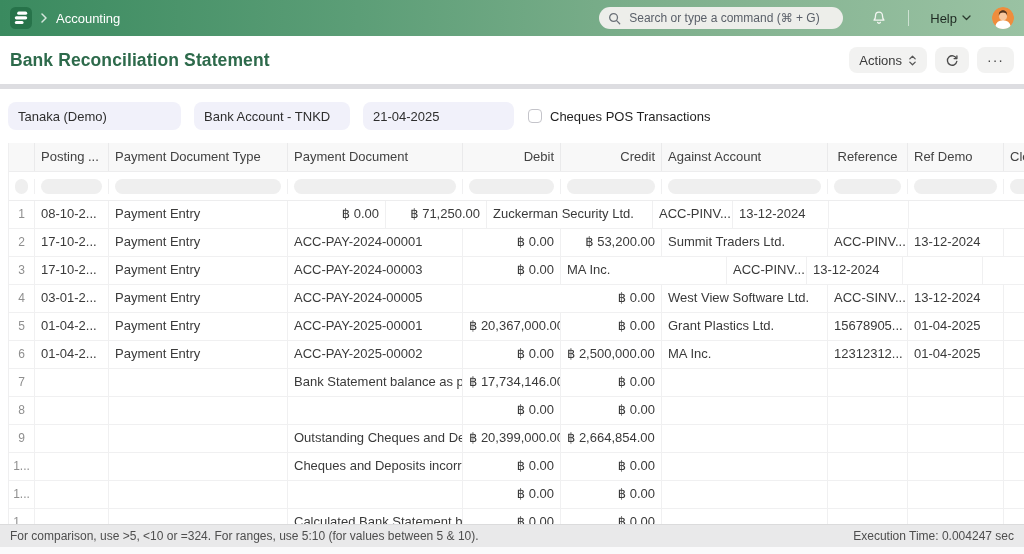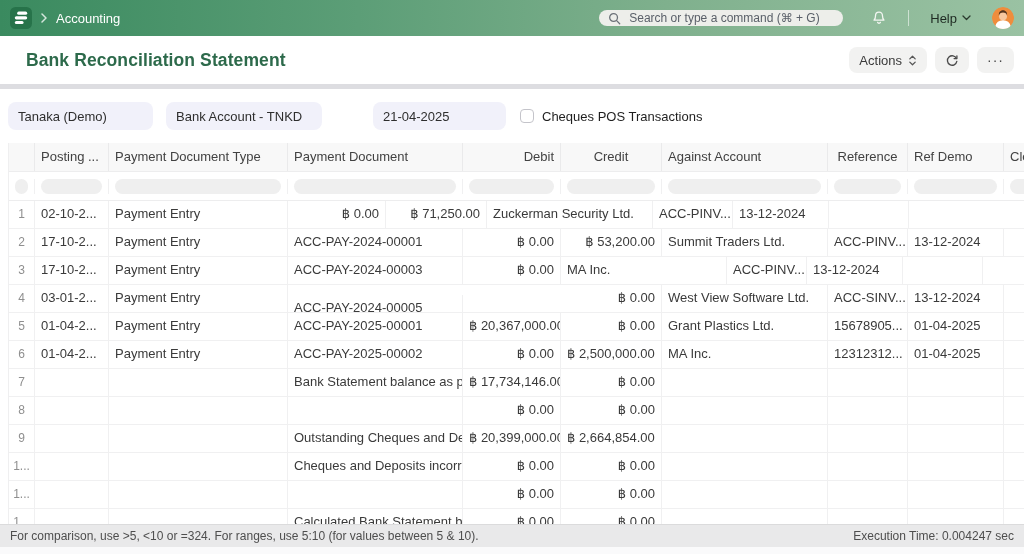--- a/index.html
+++ b/index.html
@@ -8,33 +8,33 @@
     font-family:"Liberation Sans","DejaVu Sans",sans-serif;
     -webkit-font-smoothing:antialiased;
   }
   
   .navbar{
     height:36px;display:flex;align-items:center;padding:0 10px;gap:8px;box-sizing:border-box;
     background:linear-gradient(90deg,#3A8A5F 0%,#5C9E77 35%,#7FB08D 65%,#9AC2A3 100%);
   }
   .logo{width:22px;height:22px;flex:0 0 auto;cursor:pointer;}
   .bc{color:#fff;font-size:13px;}
-  .nav-search{margin-left:auto;width:244px;height:16px;background:#EDEEEA;border-radius:12px;
+  .nav-search{margin-left:auto;width:244px;height:22px;background:#EDEEEA;border-radius:12px;
     display:flex;align-items:center;gap:6px;padding:0 9px;box-sizing:border-box;}
   .nav-search input{flex:1;min-width:0;border:none;background:transparent;outline:none;
     font-size:12px;color:#454C54;font-family:inherit;}
   .nav-search input::placeholder{color:#5A6069;opacity:1;}
   .bell{margin-left:20px;margin-right:13px;display:flex;align-items:center;cursor:pointer;}
   .nav-divider{width:1px;height:16px;background:rgba(255,255,255,.55);margin-right:13px;}
   .help{display:flex;align-items:center;gap:5px;color:#1E2A22;font-size:13px;font-weight:500;
     margin-right:13px;cursor:pointer;}
   .avatar{width:22px;height:22px;border-radius:50%;overflow:hidden;flex:0 0 auto;cursor:pointer;}
   
   .titlebar{height:48px;display:flex;align-items:center;padding:0 10px;box-sizing:border-box;background:#fff;}
-  .titlebar h1{margin:16px;font-size:17.5px;font-weight:700;color:#2D6A4B;letter-spacing:.1px;}
+  .titlebar h1{margin:0;font-size:17.5px;font-weight:700;color:#2D6A4B;letter-spacing:.1px;}
   .tb-actions{margin-left:auto;display:flex;align-items:center;gap:8px;}
   .btn{display:inline-flex;align-items:center;justify-content:center;gap:6px;height:26px;
     background:#F2F2F1;border:none;border-radius:8px;padding:0 10px;font-size:13px;color:#3A3A3A;
     font-family:inherit;cursor:pointer;}
   .btn .dots{font-size:14px;color:#4A4A4A;line-height:1;letter-spacing:1px;}
   
   .band{height:5px;background:#DDDDE1;}
   .filters{height:54px;display:flex;align-items:center;gap:13px;padding-left:8px;box-sizing:border-box;background:#fff;}
   .f-input{height:28px;border:none;outline:none;border-radius:8px;background:#F1F1FA;
     padding:0 10px;font-size:13px;color:#2E2E2E;box-sizing:border-box;font-family:inherit;}
@@ -125,37 +125,37 @@
     </button>
     <button class="btn">
       <span class="dots">···</span>
     </button>
   </div>
 </div>
 
 <div class="band"></div>
 
 <div class="filters">
-  <input class="f-input" style="width: 145px;" value="Tanaka (Demo)">
+  <input class="f-input" style="width: 173px;" value="Tanaka (Demo)">
   <input class="f-input" style="width: 156px;" value="Bank Account - TNKD">
-  <input class="f-input" style="width: 133px; margin-left: 38px;" value="21-04-2025">
+  <input class="f-input" style="width: 151px;" value="21-04-2025">
   <label class="pos-check">
     <span class="cb"></span>
     <span>Cheques POS Transactions</span>
   </label>
 </div>
 
 <div class="dt">
     <div class="dtr dth">
       <div class="dtc" style="width: 26px; text-align: center;"></div>
       <div class="dtc" style="width: 74px; text-align: left;">Posting ...</div>
       <div class="dtc" style="width: 179px; text-align: left;">Payment Document Type</div>
       <div class="dtc" style="width: 175px; text-align: left;">Payment Document</div>
       <div class="dtc" style="width: 98px; text-align: right;">Debit</div>
-      <div class="dtc" style="width: 101px; text-align: center;">Credit</div>
+      <div class="dtc" style="width: 101px; text-align: right;">Credit</div>
       <div class="dtc" style="width: 166px; text-align: left;">Against Account</div>
       <div class="dtc" style="width: 80px; text-align: center;">Reference</div>
       <div class="dtc" style="width: 96px; text-align: left;">Ref Demo</div>
       <div class="dtc" style="width: 80px; text-align: left;">Cle</div>
     </div>
     <div class="dtr dtf">
       <div class="dtc" style="width: 26px; display: flex; align-items: center;">
         <div class="pill" style="width: 18px; margin: 0px auto;"></div>
       </div>
       <div class="dtc" style="width: 74px; display: flex; align-items: center;">
@@ -181,21 +181,21 @@
       </div>
       <div class="dtc" style="width: 96px; display: flex; align-items: center;">
         <div class="pill"></div>
       </div>
       <div class="dtc" style="width: 80px; display: flex; align-items: center;">
         <div class="pill"></div>
       </div>
     </div>
     <div class="dtr dtd">
       <div class="dtc idx" style="width: 26px; text-align: center;">1</div>
-      <div class="dtc" style="width: 74px; text-align: left;">02-10-2...</div>
+      <div class="dtc" style="width: 74px; text-align: left;">08-10-2...</div>
       <div class="dtc" style="width: 179px; text-align: left;">Payment Entry</div>
       <div class="dtc" style="width: 98px; text-align: right;">฿ 0.00</div>
       <div class="dtc" style="width: 101px; text-align: right;">฿ 71,250.00</div>
       <div class="dtc" style="width: 166px; text-align: left;">Zuckerman Security Ltd.</div>
       <div class="dtc" style="width: 80px; text-align: left;">ACC-PINV...</div>
       <div class="dtc" style="width: 96px; text-align: left;">13-12-2024</div>
       <div class="dtc" style="width: 80px; text-align: left;"></div>
     </div>
     <div class="dtr dtd">
       <div class="dtc idx" style="width: 26px; text-align: center;">2</div>
@@ -217,21 +217,21 @@
       <div class="dtc" style="width: 98px; text-align: right;">฿ 0.00</div>
       <div class="dtc" style="width: 166px; text-align: left;">MA Inc.</div>
       <div class="dtc" style="width: 80px; text-align: left;">ACC-PINV...</div>
       <div class="dtc" style="width: 96px; text-align: left;">13-12-2024</div>
       <div class="dtc" style="width: 80px; text-align: left;"></div>
     </div>
     <div class="dtr dtd">
       <div class="dtc idx" style="width: 26px; text-align: center;">4</div>
       <div class="dtc" style="width: 74px; text-align: left;">03-01-2...</div>
       <div class="dtc" style="width: 179px; text-align: left;">Payment Entry</div>
-      <div class="dtc" style="width: 175px; text-align: left; margin-top: 10px;">ACC-PAY-2024-00005</div>
+      <div class="dtc" style="width: 175px; text-align: left;">ACC-PAY-2024-00005</div>
       <div class="dtc" style="width: 98px; text-align: center; margin-top: 46px;">฿ 32,000.00</div>
       <div class="dtc" style="width: 101px; text-align: right;">฿ 0.00</div>
       <div class="dtc" style="width: 166px; text-align: left;">West View Software Ltd.</div>
       <div class="dtc" style="width: 80px; text-align: left;">ACC-SINV...</div>
       <div class="dtc" style="width: 96px; text-align: left;">13-12-2024</div>
       <div class="dtc" style="width: 80px; text-align: left;"></div>
     </div>
     <div class="dtr dtd">
       <div class="dtc idx" style="width: 26px; text-align: center;">5</div>
       <div class="dtc" style="width: 74px; text-align: left;">01-04-2...</div>

